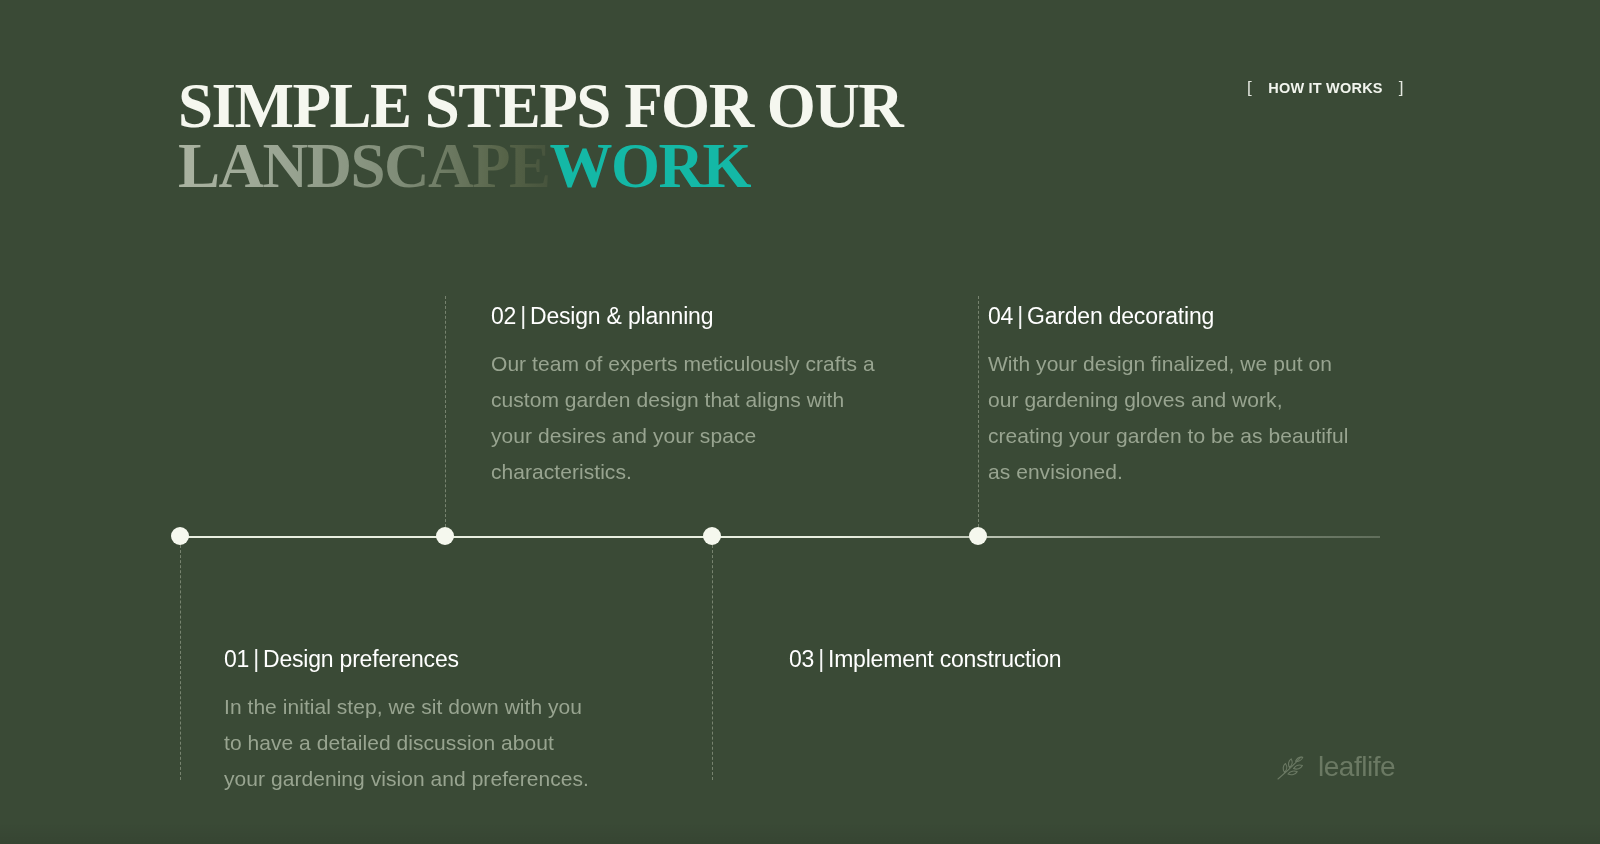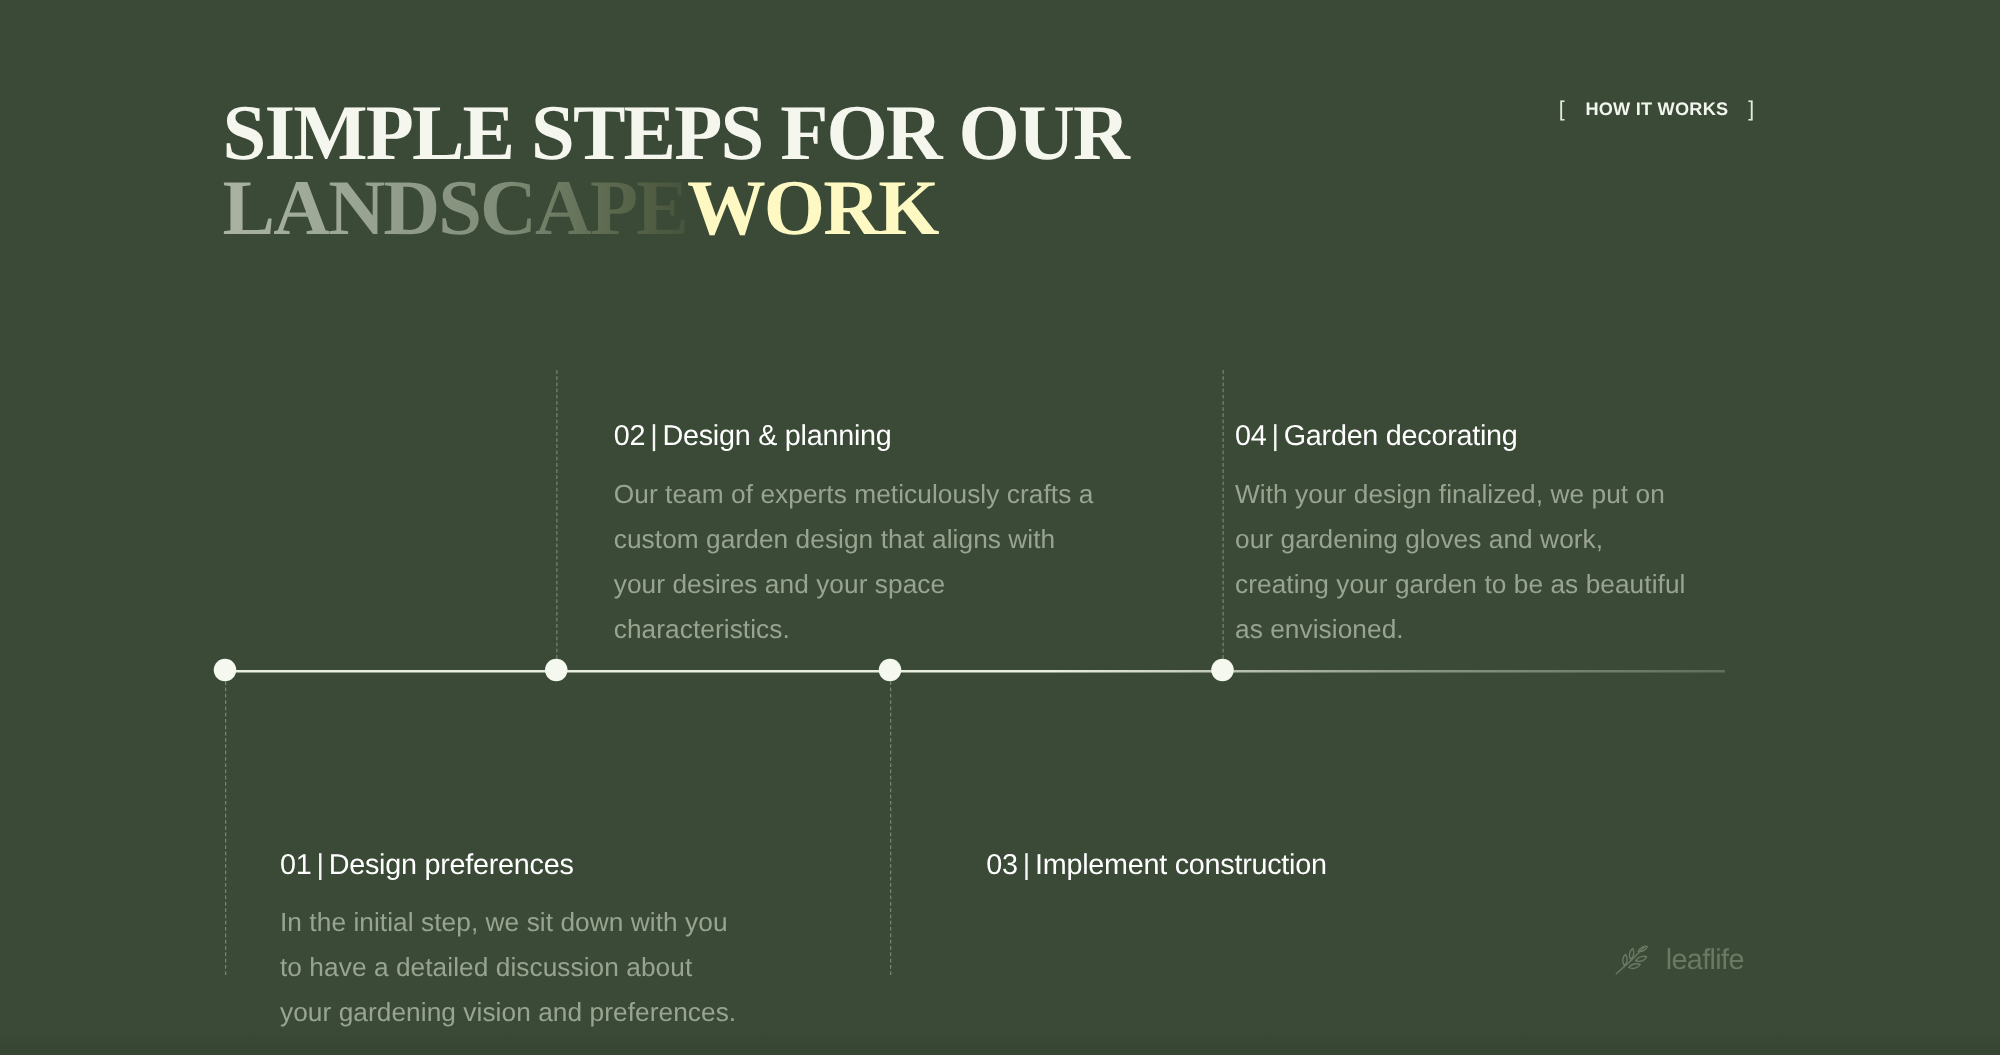--- a/index.html
+++ b/index.html
@@ -44,41 +44,41 @@
   }
   .headline .l1 { display:block; color:#f5f7ef; }
   .headline .l2 { display:block; }
   .word-grad {
     background:linear-gradient(90deg,#aab3a1 0%, #9aa593 28%, #7f8c77 60%, #566348 88%, #46533c 100%);
     -webkit-background-clip:text;
     background-clip:text;
     color:transparent;
     -webkit-text-fill-color:transparent;
   }
-  .word-solid { color:#fef9c3; }
+  .word-solid { color:#14b8a6; }
 
   
   .axis {
     position:absolute; left:180px; top:536px;
     width:1200px; height:2px;
     background:linear-gradient(90deg, #e9efe0 0%, #e9efe0 55%, rgba(233,239,224,0.45) 80%, rgba(233,239,224,0.22) 100%);
   }
   .dot {
     position:absolute; top:536px;
     width:18px; height:18px; margin-left:-9px; margin-top:-9px;
     border-radius:50%;
     background:#f5f8ee;
   }
   .vline {
     position:absolute;
     width:0; border-left:1px dashed rgba(218,226,205,0.38);
   }
 
   
-  .card { position:absolute; width:400px;margin-top:32px; }
+  .card { position:absolute; width:400px; }
   .card .title {
     color:#ffffff;
     font-size:23px;
     font-weight:500;
     letter-spacing:-0.2px;
     white-space:nowrap;
     margin-bottom:16px;
   }
   .card .title .num { font-weight:500; }
   .card .title .sep { padding:0 4px; font-weight:300; opacity:.95; }
@@ -94,21 +94,21 @@
 
   
   .logo {
     position:absolute; right:205px; bottom:62px;
     display:flex; align-items:center; gap:9px;
     opacity:.55;
   }
   .logo .mark { display:block; }
   .logo .word {
     color:#93a089;
-    font-size:23px;
+    font-size:28px;
     font-weight:300;
     letter-spacing:-0.5px;
     line-height:1;
   }
 </style>
 </head>
 <body>
 
 <div class="stage">
 

